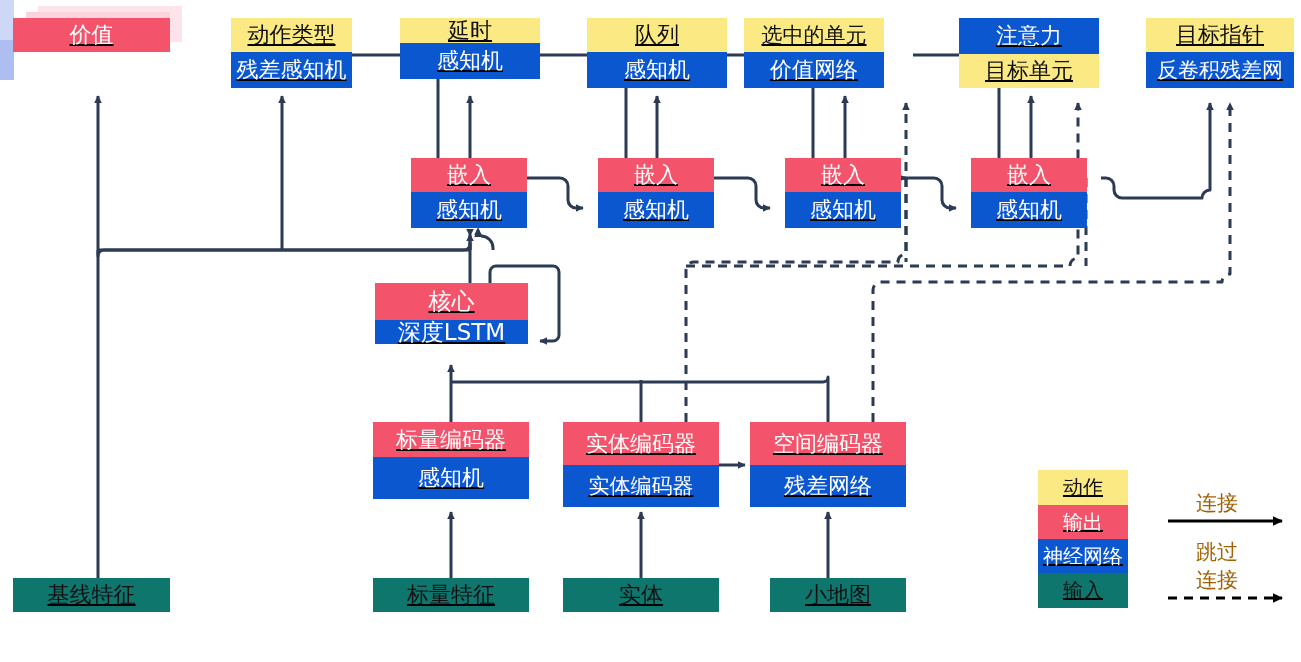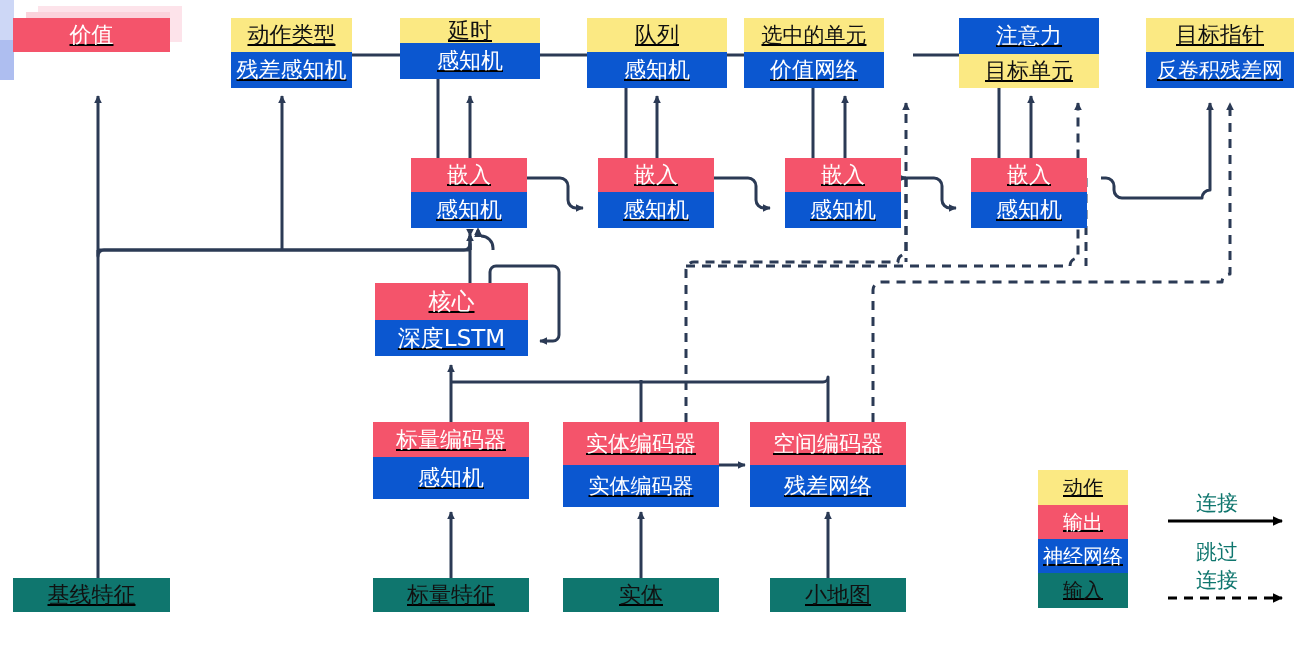--- a/index.html
+++ b/index.html
@@ -15,21 +15,21 @@
   .c-output{background:#f4546b;color:#ffffff;}
   .c-net   {background:#0b57d0;color:#ffffff;}
   .c-input {background:#0f766e;color:#111111;}
 
   .shadow1,.shadow2{position:absolute;box-sizing:border-box;}
   .shadow1{background:#fbd3dc;}
   .shadow2{background:#fde3ea;}
   .shadowb1{background:#aebef0;}
   .shadowb2{background:#cdd7f6;}
   .legend-txt{position:absolute;font-family:"DejaVu Sans","Liberation Sans",sans-serif;
-              color:#0f766e;white-space:nowrap;}
+              color:#a16207;white-space:nowrap;}
 </style>
 </head>
 <body>
 
 <div id="stage">
 
   <svg id="wires" viewBox="0 0 1301 662" xmlns="http://www.w3.org/2000/svg">
     <defs>
       <marker id="ah" markerWidth="9" markerHeight="9" refX="7.2" refY="4.5" orient="auto" markerUnits="userSpaceOnUse">
         <path d="M0,0.6 L8,4.5 L0,8.4 Z" fill="#2b3a55"></path>
@@ -194,21 +194,21 @@
     <div class="cell c-net" style="height:36px;font-size:22px;">感知机</div>
   </div>
 
   <div class="node" style="left:971px;top:158px;width:116px;height:70px;">
     <div class="cell c-output" style="height:34px;font-size:22px;">嵌入</div>
     <div class="cell c-net" style="height:36px;font-size:22px;">感知机</div>
   </div>
 
   <div class="node" style="left:375px;top:283px;width:153px;height:75px;">
     <div class="cell c-output" style="height:37px;font-size:23px;">核心</div>
-    <div class="cell c-net" style="height:36px;font-size:23px;">深度LSTM</div>
+    <div class="cell c-net" style="height:24px;font-size:23px;">深度LSTM</div>
   </div>
 
   <div class="node" style="left:373px;top:422px;width:156px;height:85px;">
     <div class="cell c-output" style="height:35px;font-size:22px;">标量编码器</div>
     <div class="cell c-net" style="height:42px;font-size:22px;">感知机</div>
   </div>
 
   <div class="node" style="left:563px;top:422px;width:156px;height:85px;">
     <div class="cell c-output" style="height:43px;font-size:22px;">实体编码器</div>
     <div class="cell c-net" style="height:42px;font-size:21px;">实体编码器</div>

